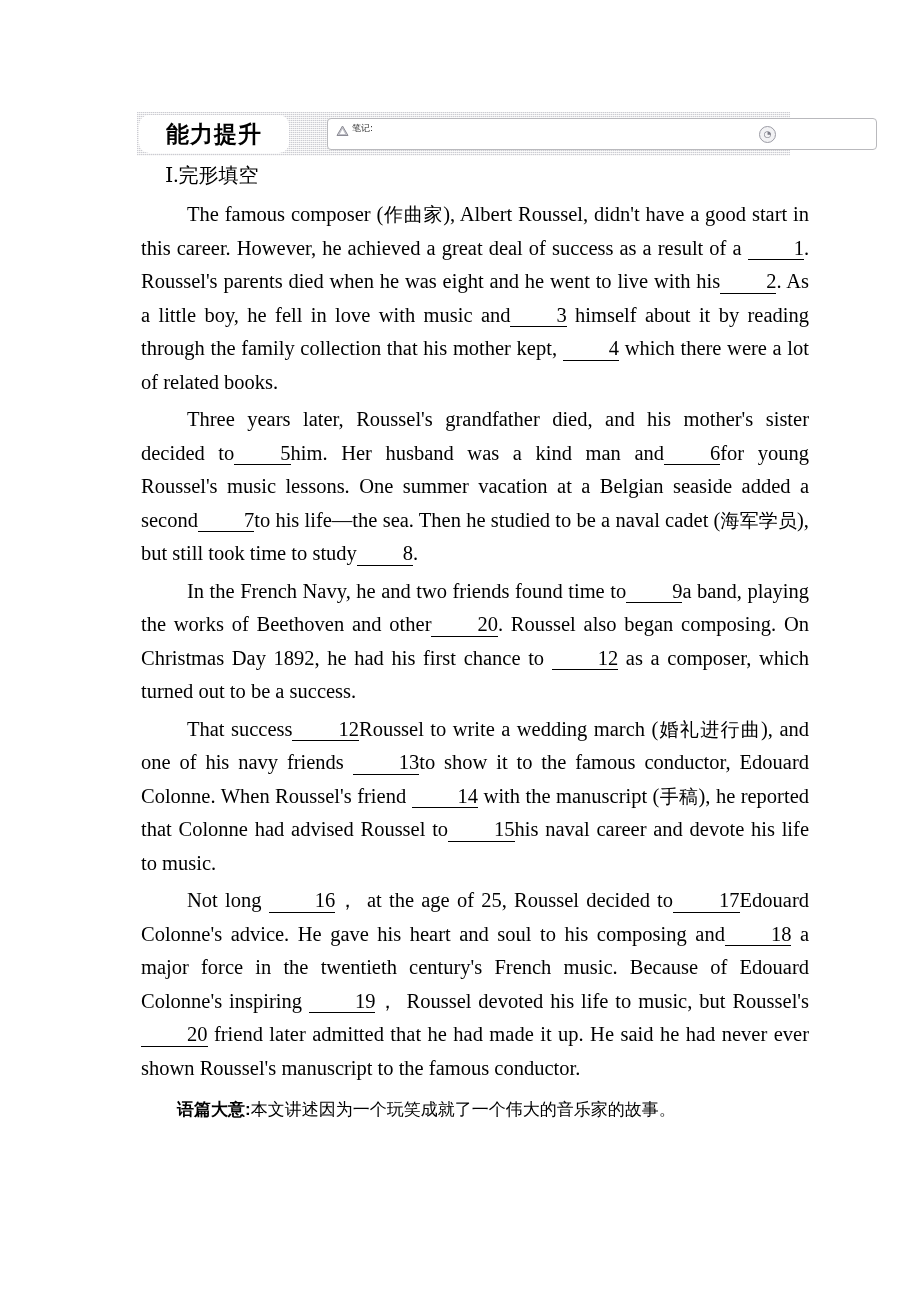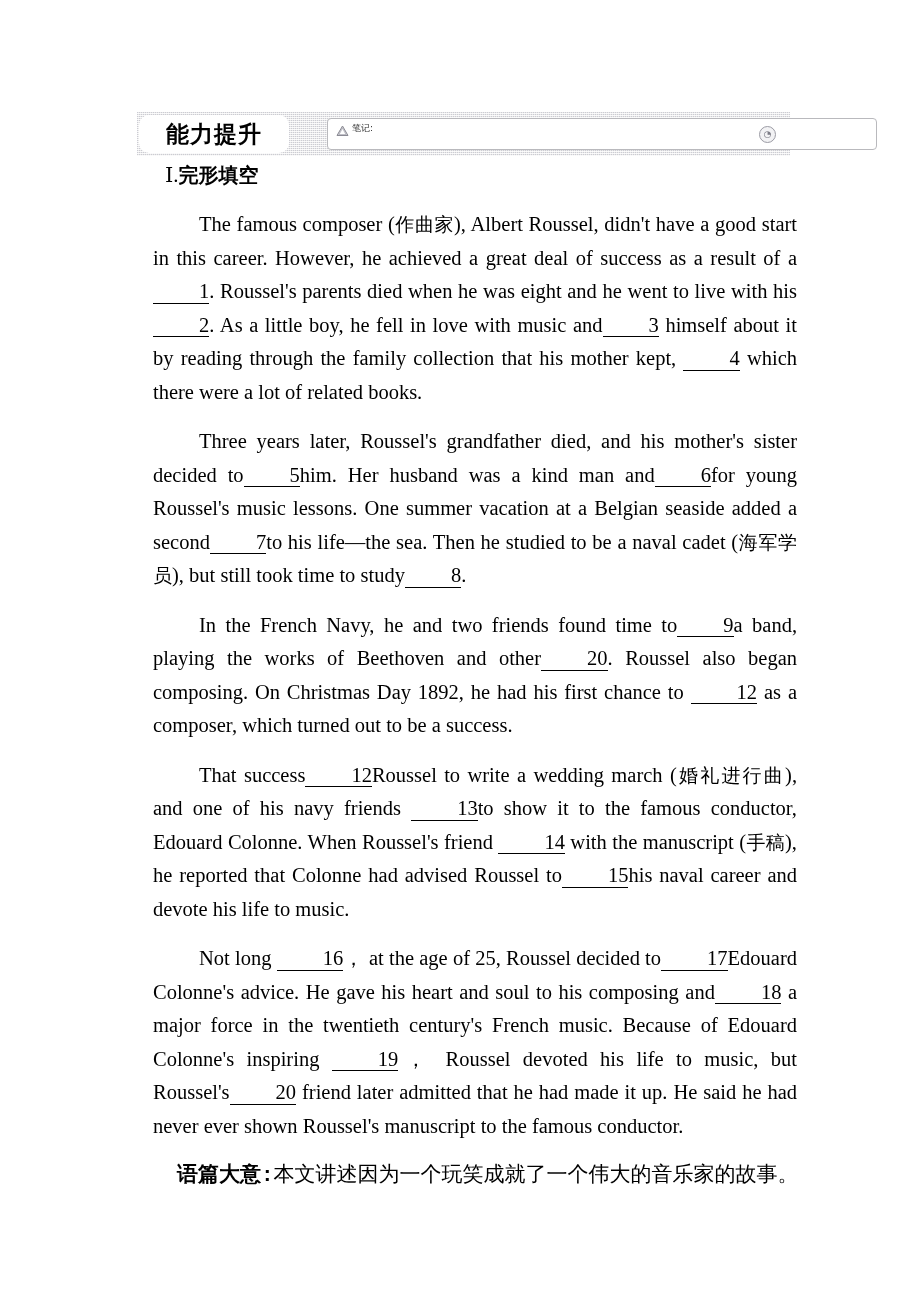--- a/index.html
+++ b/index.html
@@ -121,25 +121,24 @@
     font-family: "Liberation Serif", "DejaVu Serif", serif;
     font-size: 21px;
     margin: 0 0 6px 0;
     padding-left: 28px;
     line-height: 34px;
     white-space: nowrap;
   }
   .sub-heading .cn {
     font-family: "DejaVu Sans", "Liberation Sans", sans-serif;
     font-size: 20px;
-    font-weight: bold;
   }
 
   p.para {
-    margin: 16px;
+    margin: 4px;
     font-size: 20.5px;
     line-height: 33.5px;
     text-align: justify;
     text-justify: inter-word;
     text-indent: 46px;
     hyphens: none;
   }
 
   .blank {
     display: inline-block;
@@ -151,22 +150,22 @@
   .blank.w1 { min-width: 52px; }
   .blank.w2 { min-width: 58px; }
 
   .cjk {
     font-family: "DejaVu Sans", "Liberation Sans", sans-serif;
     font-size: 19px;
   }
 
   .summary {
     margin: 8px 0 0 0;
-    font-family: Liberation Mono, monospace;
-    font-size: 21px;
+    font-family: Liberation Sans, sans-serif;
+    font-size: 17px;
     line-height: 34px;
     text-align: justify;
     text-indent: 40px;
   }
   .summary .lead { font-weight: bold; }
 </style>
 </head>
 <body>
 
 <div class="page">

